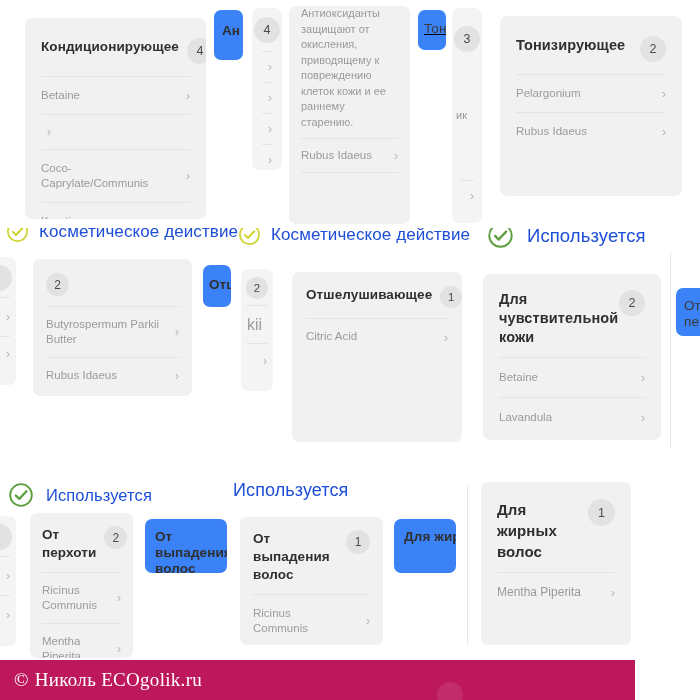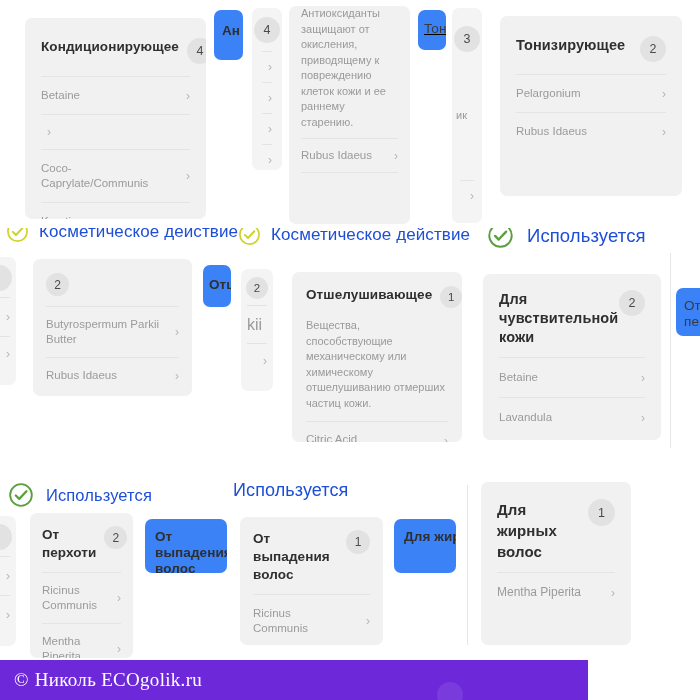--- a/index.html
+++ b/index.html
@@ -62,22 +62,22 @@
   .row .chev{color:#b6b6b6;font-size:12px;line-height:1;flex:0 0 auto;padding-left:6px;}
 
   
   .sliver .row{margin:0 10px;}
 
   
   .vdiv{position:absolute;width:1px;background:#e6e6e6;}
 
   
   #footer{
-    position:absolute;left:0;bottom:0;width:588px;height:40px;
-    background:#6d28d9;
+    position:absolute;left:0;bottom:0;width:635px;height:40px;
+    background:#be185d;
   }
   #footer .credit{
     position:absolute;left:14px;top:9px;
     font-family:"Liberation Serif","DejaVu Serif",serif;
     font-size:19px;color:#ffffff;letter-spacing:.3px;
   }
   #footer .credit .c{margin-right:6px;}
   .knob-wrap{position:absolute;left:0;top:0;width:700px;height:700px;pointer-events:none;}
 </style>
 </head>
@@ -263,21 +263,20 @@
           <span class="chev">›</span>
         </div>
       </div>
     </div>
 
     <div class="card" style="left:292px;top:44px;width:170px;height:170px;">
       <div class="c-head" style="padding:14px 14px 10px 14px;">
         <div class="c-title">Отшелушивающее</div>
         <div class="badge" style="width:22px;height:22px;font-size:11.5px;">1</div>
       </div>
-      <div class="c-desc" style="padding:0 14px 10px 14px;">Вещества, способствующие механическому или химическому отшелушиванию отмерших частиц кожи.</div>
       <div class="rows">
         <div class="row" style="margin:0 14px;padding:10px 0;align-items:flex-end;">
           <span>Citric Acid</span>
           <span class="chev">›</span>
         </div>
       </div>
     </div>
 
     <div class="card" style="left:483px;top:46px;width:178px;height:166px;">
       <div class="c-head" style="padding:16px 16px 10px 16px;">

